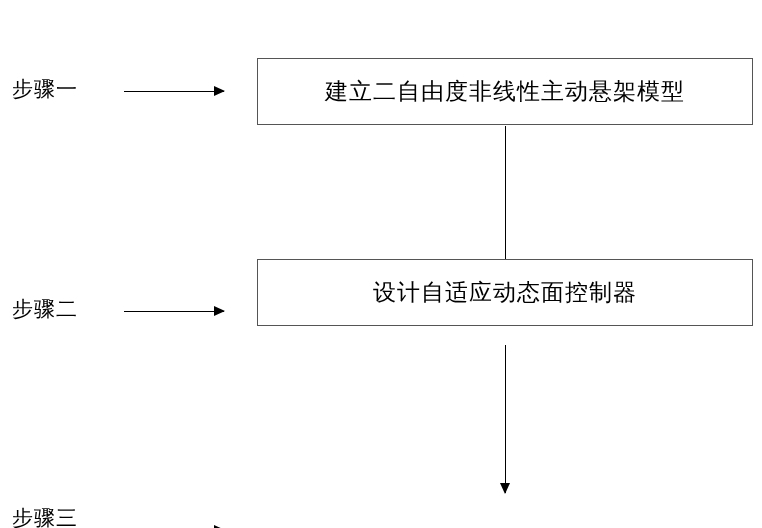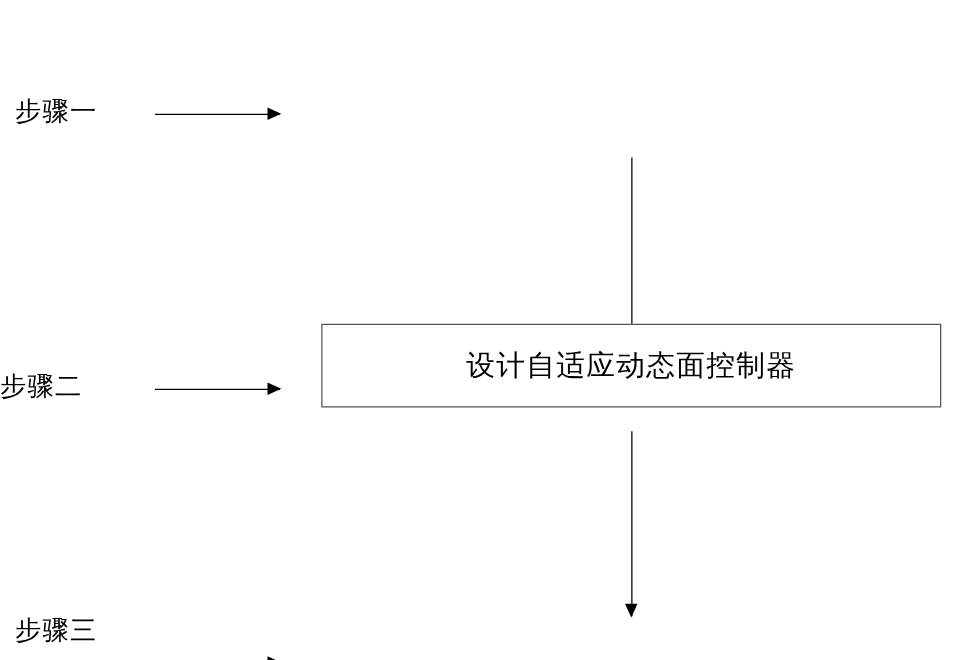--- a/index.html
+++ b/index.html
@@ -70,25 +70,26 @@
     border-top: 11px solid #000000;
   }
 </style>
 </head>
 <body>
 
 <div id="canvas">
 
   <div class="step-label" style="left:12px; top:31px;">步骤一</div>
   <div class="h-arrow" style="left:124px; top:43px; width:100px;"></div>
+  <div class="box" style="left:257px; top:10px; width:496px; height:67px;">建立二自由度非线性主动悬架模型</div>
 
   <div class="v-arrow" style="left:505px; top:78px; height:148px;"></div>
 
-  <div class="step-label" style="left:0; top:251px;">步骤二</div>
+  <div class="step-label" style="left:12px; top:251px;">步骤二</div>
   <div class="h-arrow" style="left:124px; top:263px; width:100px;"></div>
   <div class="box" style="left:257px; top:211px; width:496px; height:67px;">设计自适应动态面控制器</div>
 
   <div class="v-arrow" style="left:505px; top:297px; height:148px;"></div>
 
-  <div class="step-label" style="left:12px; top:446px;text-align:right;">步骤三</div>
+  <div class="step-label" style="left:12px; top:460px;text-align:right;">步骤三</div>
   <div class="h-arrow" style="left:124px; top:482px; width:100px;"></div>
 
 </div>
 
 </body></html>

